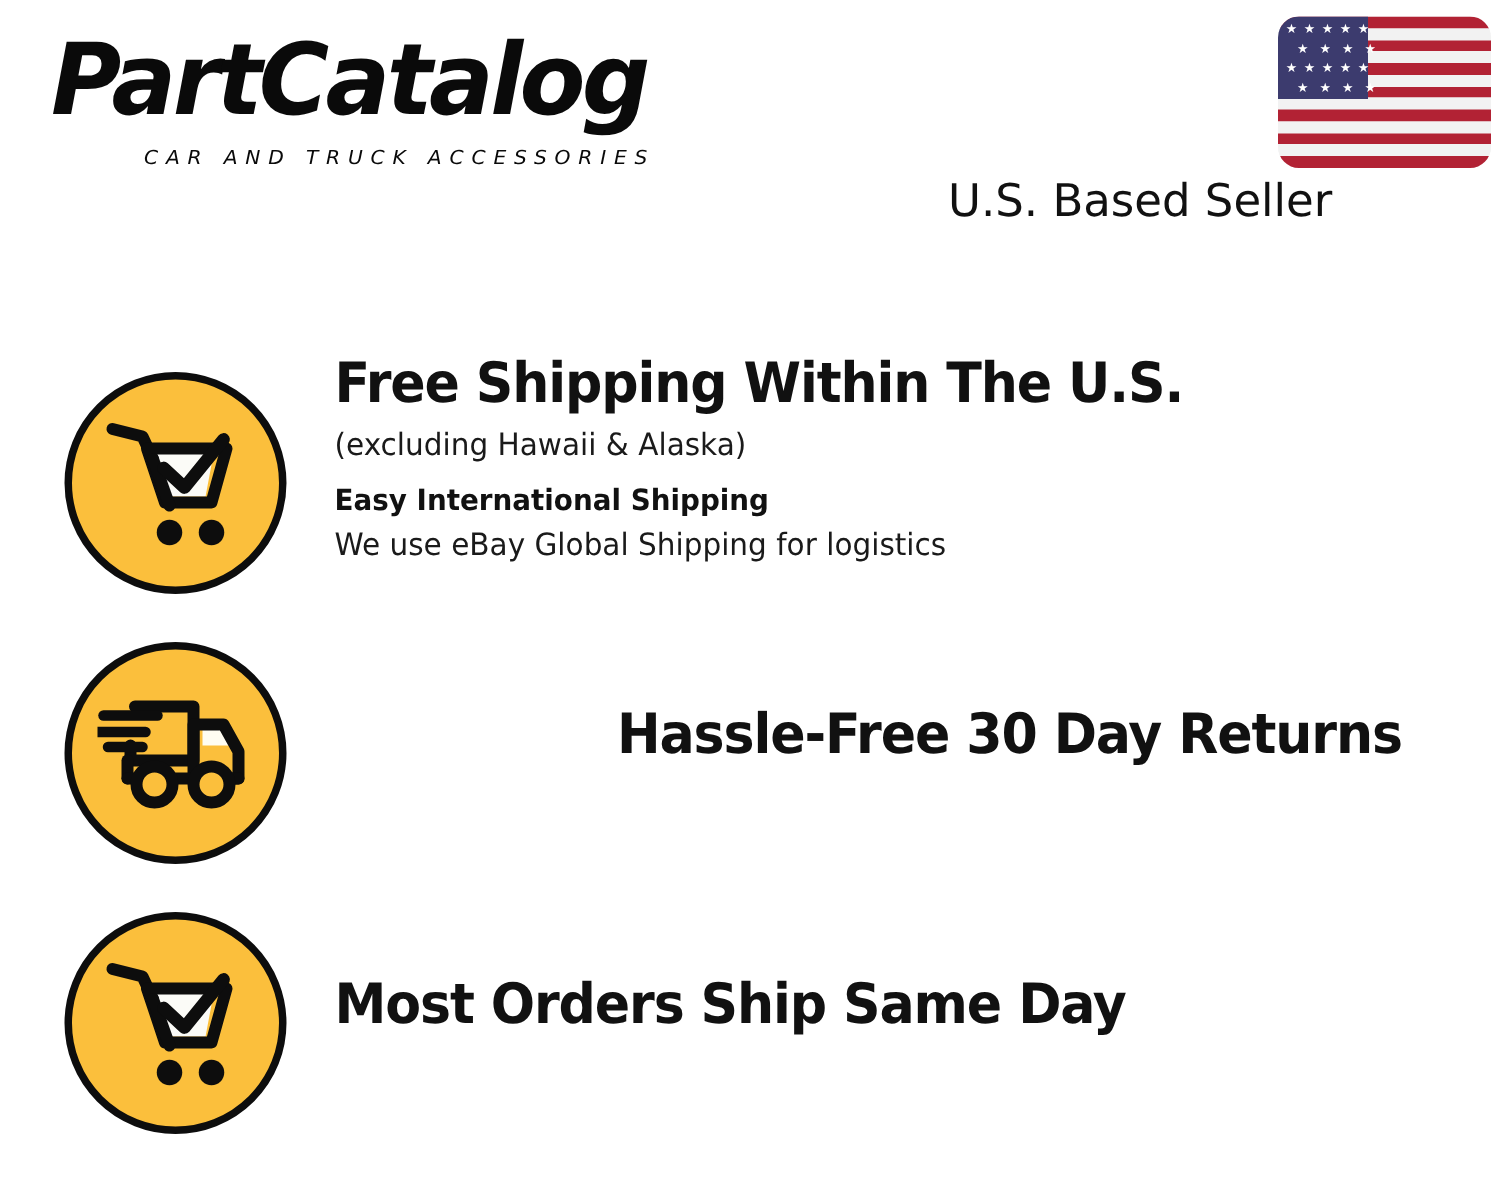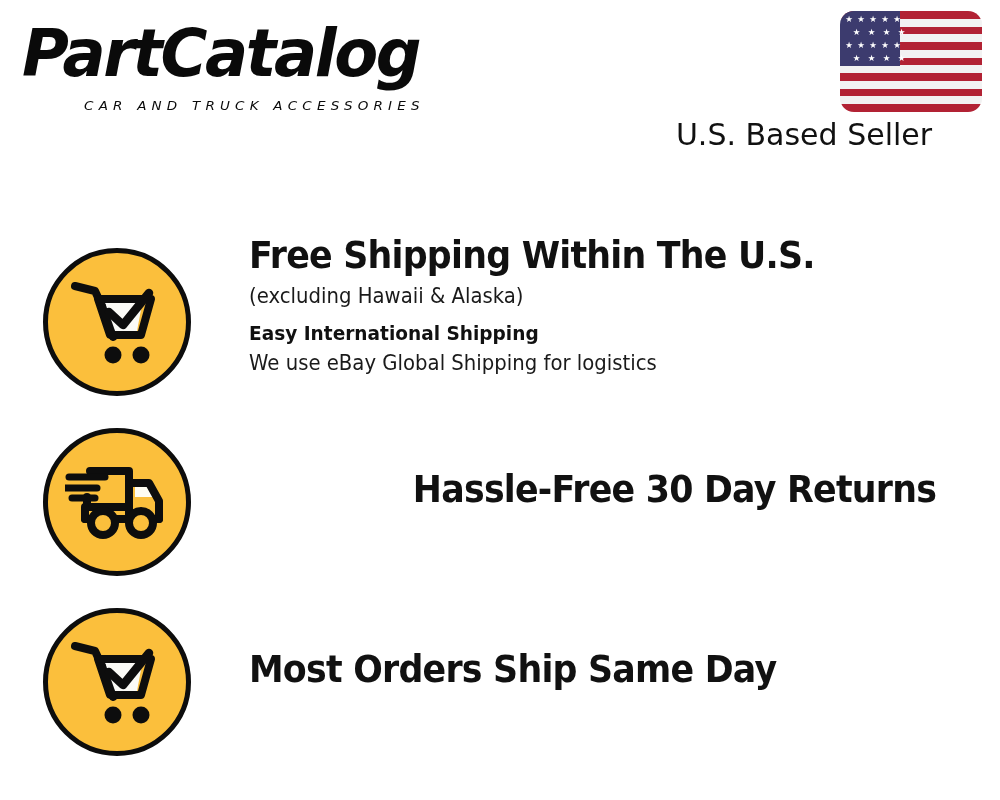--- a/index.html
+++ b/index.html
@@ -13,21 +13,21 @@
     position: relative;
     overflow: hidden;
     font-family: "Liberation Sans", sans-serif;
     color: #111111;
     -webkit-font-smoothing: antialiased;
   }
 
   
   #header {
     position: absolute;
-    left: 0; top: 0;
+    left: 12px; top: 0;
     width: 832px;
     height: 170px;
   }
 
   #brand-logo {
     position: absolute;
     left: 22px;
     top: 18px;
     width: 470px;
     height: 100px;
@@ -103,21 +103,21 @@
     line-height: 1;
   }
   .star-row.odd  { justify-content: space-around; padding: 0 3px; }
   .star-row.even { justify-content: space-around; padding: 0 9px; }
 
   #us-seller-label {
     position: absolute;
     left: 620px;
     top: 116px;
     width: 368px;
-    text-align: center;
+    text-align: left;
     font-family: "DejaVu Sans", sans-serif;
     font-weight: 400;
     font-size: 30px;
     line-height: 38px;
     color: #111111;
     letter-spacing: 0px;
     white-space: nowrap;
   }
 
   
@@ -151,21 +151,20 @@
   }
   #feature-row-0 .feature-icon { top: 16px; }
   #feature-row-1 .feature-icon { top: 10px; }
   #feature-row-2 .feature-icon { top: 2px; }
   .feature-icon svg { display: block; }
 
   .feature-text {
     position: absolute;
     left: 223px;
     right: 20px;
-    margin-left: 26px;
   }
   #feature-row-0 .feature-text { top: 0px; }
   #feature-row-1 .feature-text { top: 48px; }
   #feature-row-2 .feature-text { top: 40px; }
 
   .feat-title {
     font-family: "DejaVu Sans", sans-serif;
     font-weight: 700;
     font-size: 37px;
     line-height: 48px;

